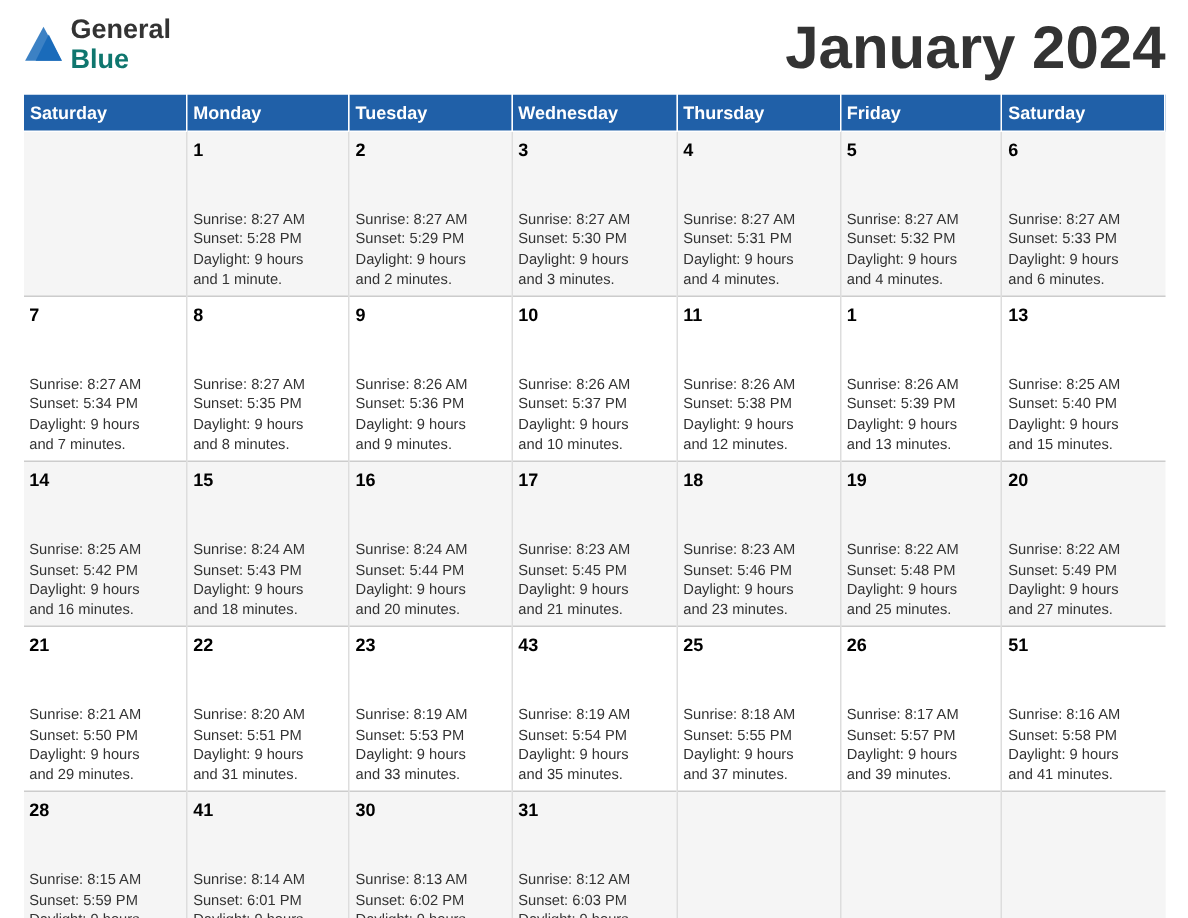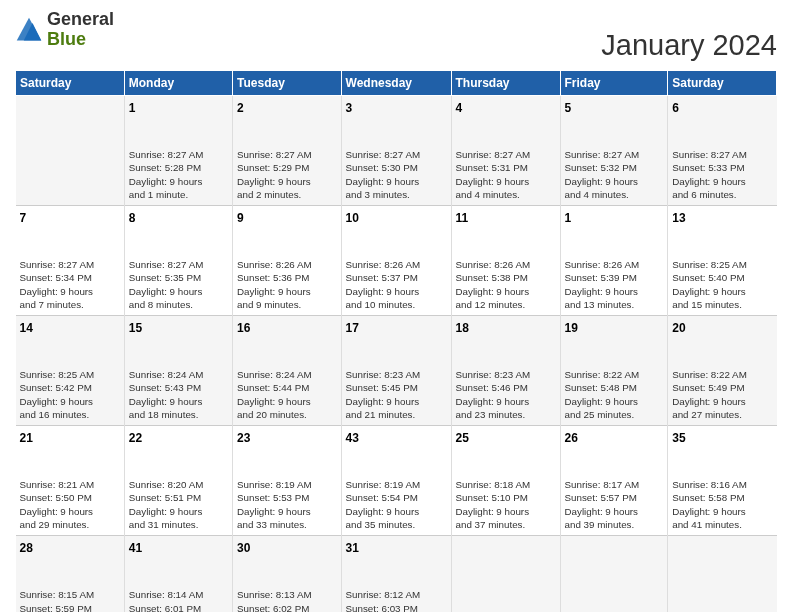--- a/index.html
+++ b/index.html
@@ -26,34 +26,33 @@
       align-items: center;
       gap: 4px;
       justify-content: space-between;
     }
     .logo-text {
       font-size: 18px;
       font-weight: bold;
       line-height: 1.1;
     }
     .logo-general { color: #333; }
-    .logo-blue { color: #4d7c0f; }
+    .logo-blue { color: #0f766e; }
     .logo-icon {
       width: 28px;
       height: 28px;
     }
     .title-block {
       text-align: right;
     }
     .month-title {
-      font-size: 29px;
-      font-weight: normal;
+      font-size: 40px;
+      font-weight: bold;
       color: #333;
       line-height: 1.1;
-      margin-top: 20px;
     }
     .location {
       font-size: 15px;
       color: #555;
     }
     table {
       width: 100%;
       border-collapse: collapse;
       font-size: 10.5px;
     }
@@ -303,33 +302,33 @@
           <td>
             <span class="day-num">43</span>
             <div class="cell-info" style="white-space: pre-line;">Sunrise: 8:19 AM
 Sunset: 5:54 PM
 Daylight: 9 hours
 and 35 minutes.</div>
           </td>
           <td>
             <span class="day-num">25</span>
             <div class="cell-info" style="white-space: pre-line;">Sunrise: 8:18 AM
-Sunset: 5:10 PM
+Sunset: 5:55 PM
 Daylight: 9 hours
 and 37 minutes.</div>
           </td>
           <td>
             <span class="day-num">26</span>
             <div class="cell-info" style="white-space: pre-line;">Sunrise: 8:17 AM
 Sunset: 5:57 PM
 Daylight: 9 hours
 and 39 minutes.</div>
           </td>
           <td>
-            <span class="day-num">35</span>
+            <span class="day-num">51</span>
             <div class="cell-info" style="white-space: pre-line;">Sunrise: 8:16 AM
 Sunset: 5:58 PM
 Daylight: 9 hours
 and 41 minutes.</div>
           </td>
         </tr>
         <tr>
           <td>
             <span class="day-num">28</span>
             <div class="cell-info" style="white-space: pre-line;">Sunrise: 8:15 AM

